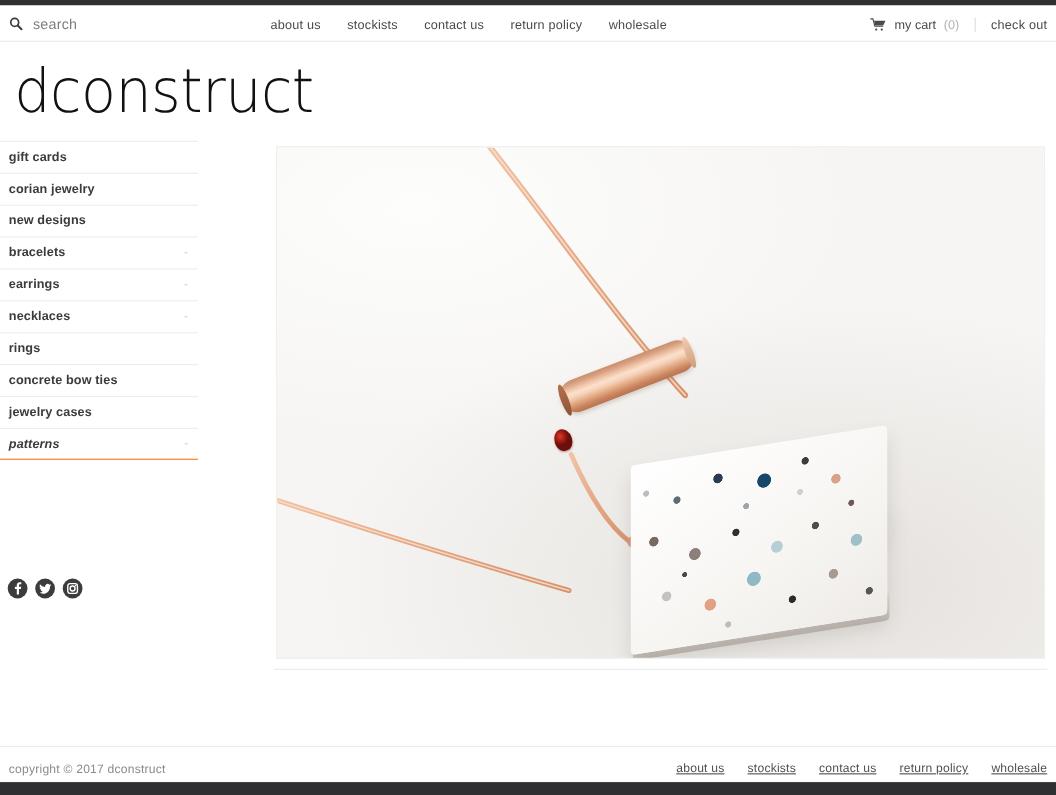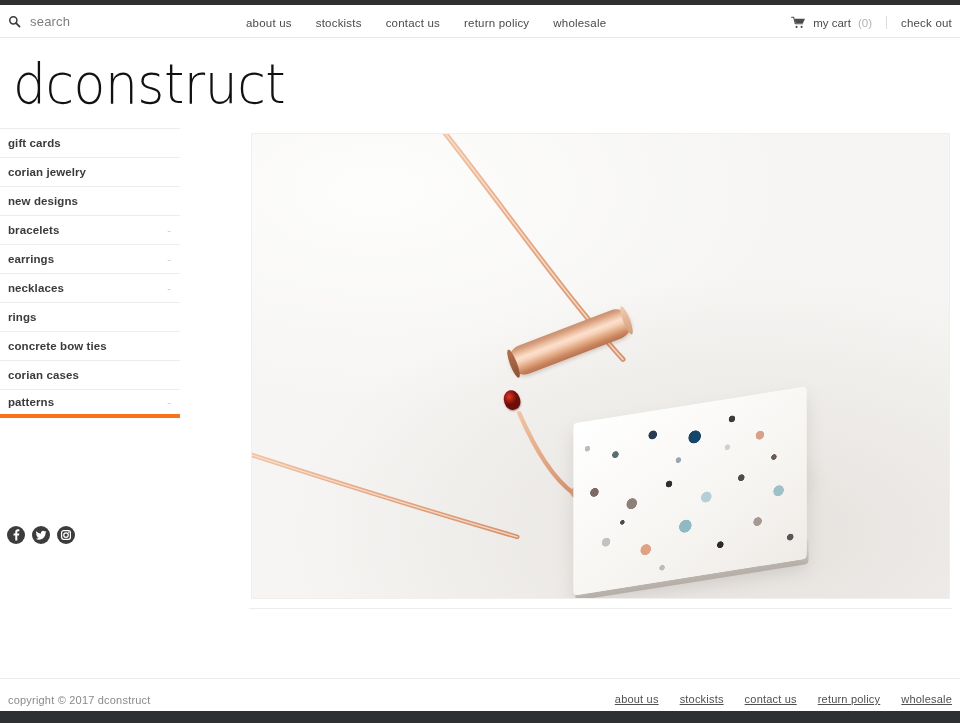--- a/index.html
+++ b/index.html
@@ -94,21 +94,21 @@
     position: absolute; left: 0; top: 128px;
     width: 180px;
   }
   .side-item {
     position: relative;
     height: 29px;
     border-top: 1px solid #ededed;
     display: flex; align-items: center;
     padding-left: 8px;
   }
-  .side-item:last-of-type { border-bottom: 4px solid #f97316; }
+  .side-item:last-of-type { border-bottom: 1px solid #f97316; font-style: italic; }
   .side-label {
     font-size: 11.5px;
     font-weight: bold;
     color: #3b3b3b;
     letter-spacing: .1px;
   }
   .side-toggle {
     position: absolute; right: 9px; top: 50%;
     transform: translateY(-50%);
     font-size: 11px; color: #cfcfcf; line-height: 1;
@@ -332,21 +332,21 @@
   </div>
   <div class="side-item">
     <span class="side-label">rings</span>
     <span class="side-toggle"></span>
   </div>
   <div class="side-item">
     <span class="side-label">concrete bow ties</span>
     <span class="side-toggle"></span>
   </div>
   <div class="side-item">
-    <span class="side-label">corian cases</span>
+    <span class="side-label">jewelry cases</span>
     <span class="side-toggle"></span>
   </div>
   <div class="side-item">
     <span class="side-label">patterns</span>
     <span class="side-toggle">-</span>
   </div>
 </aside>
 
 <div class="social">
   <a href="#">

